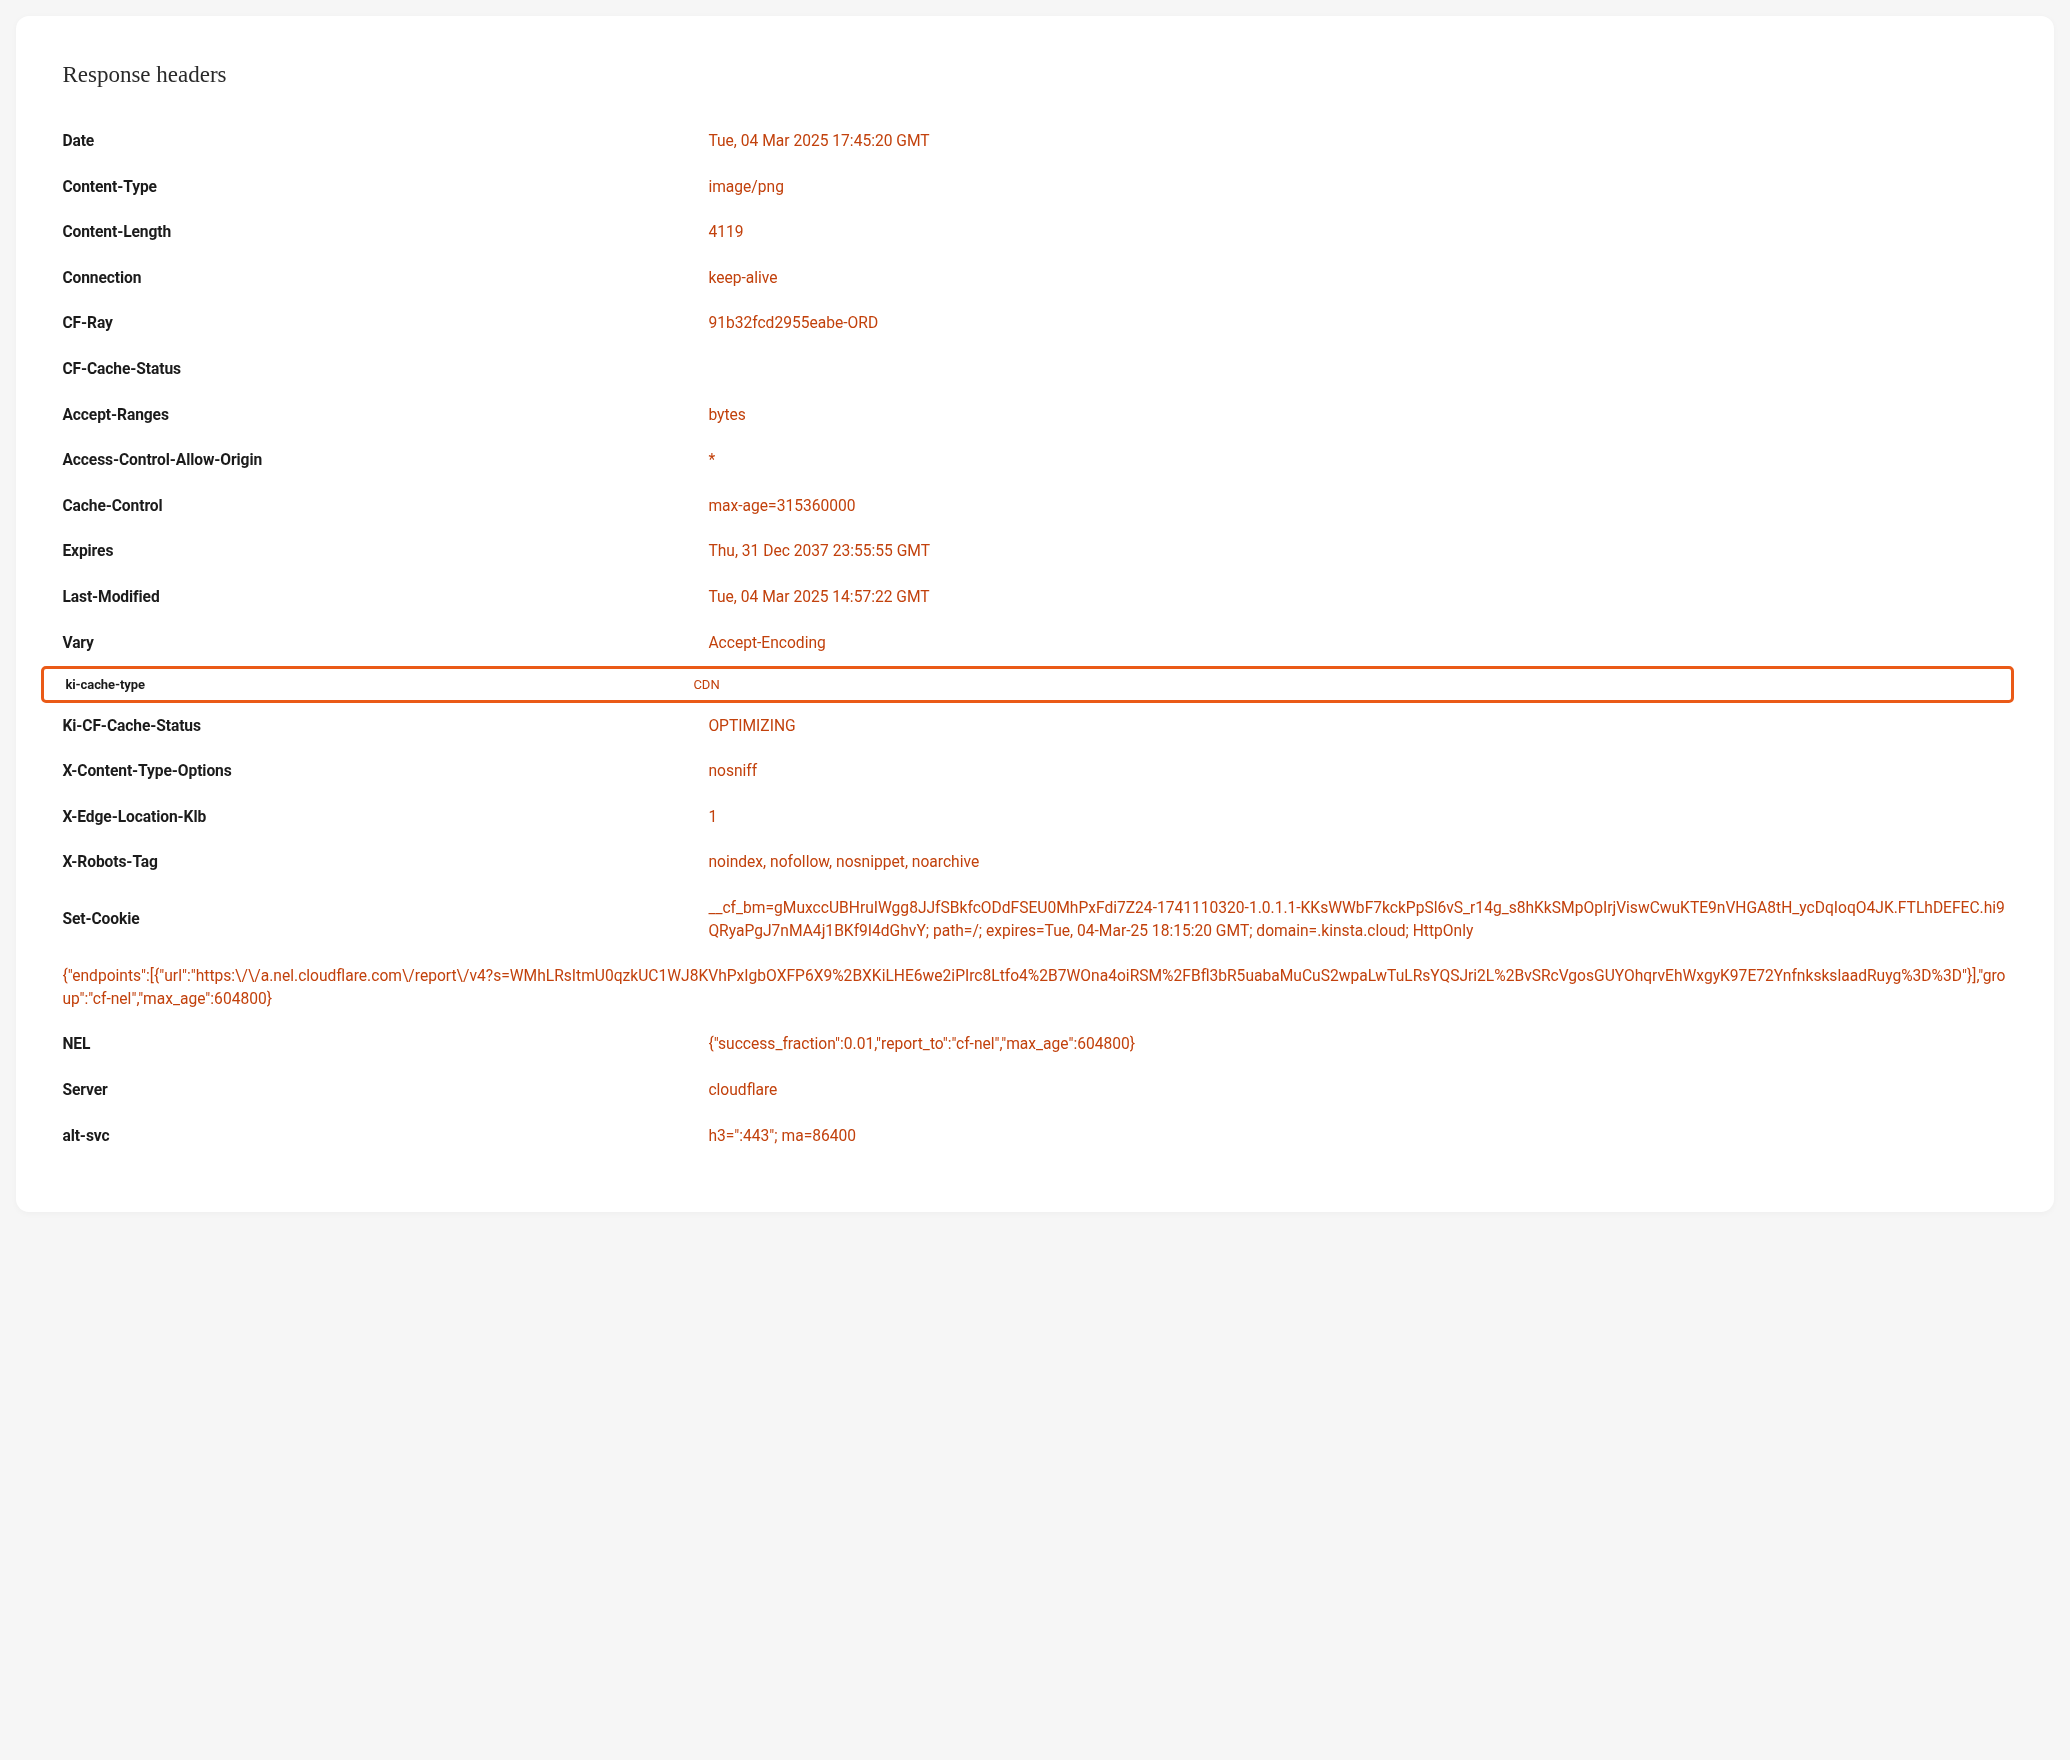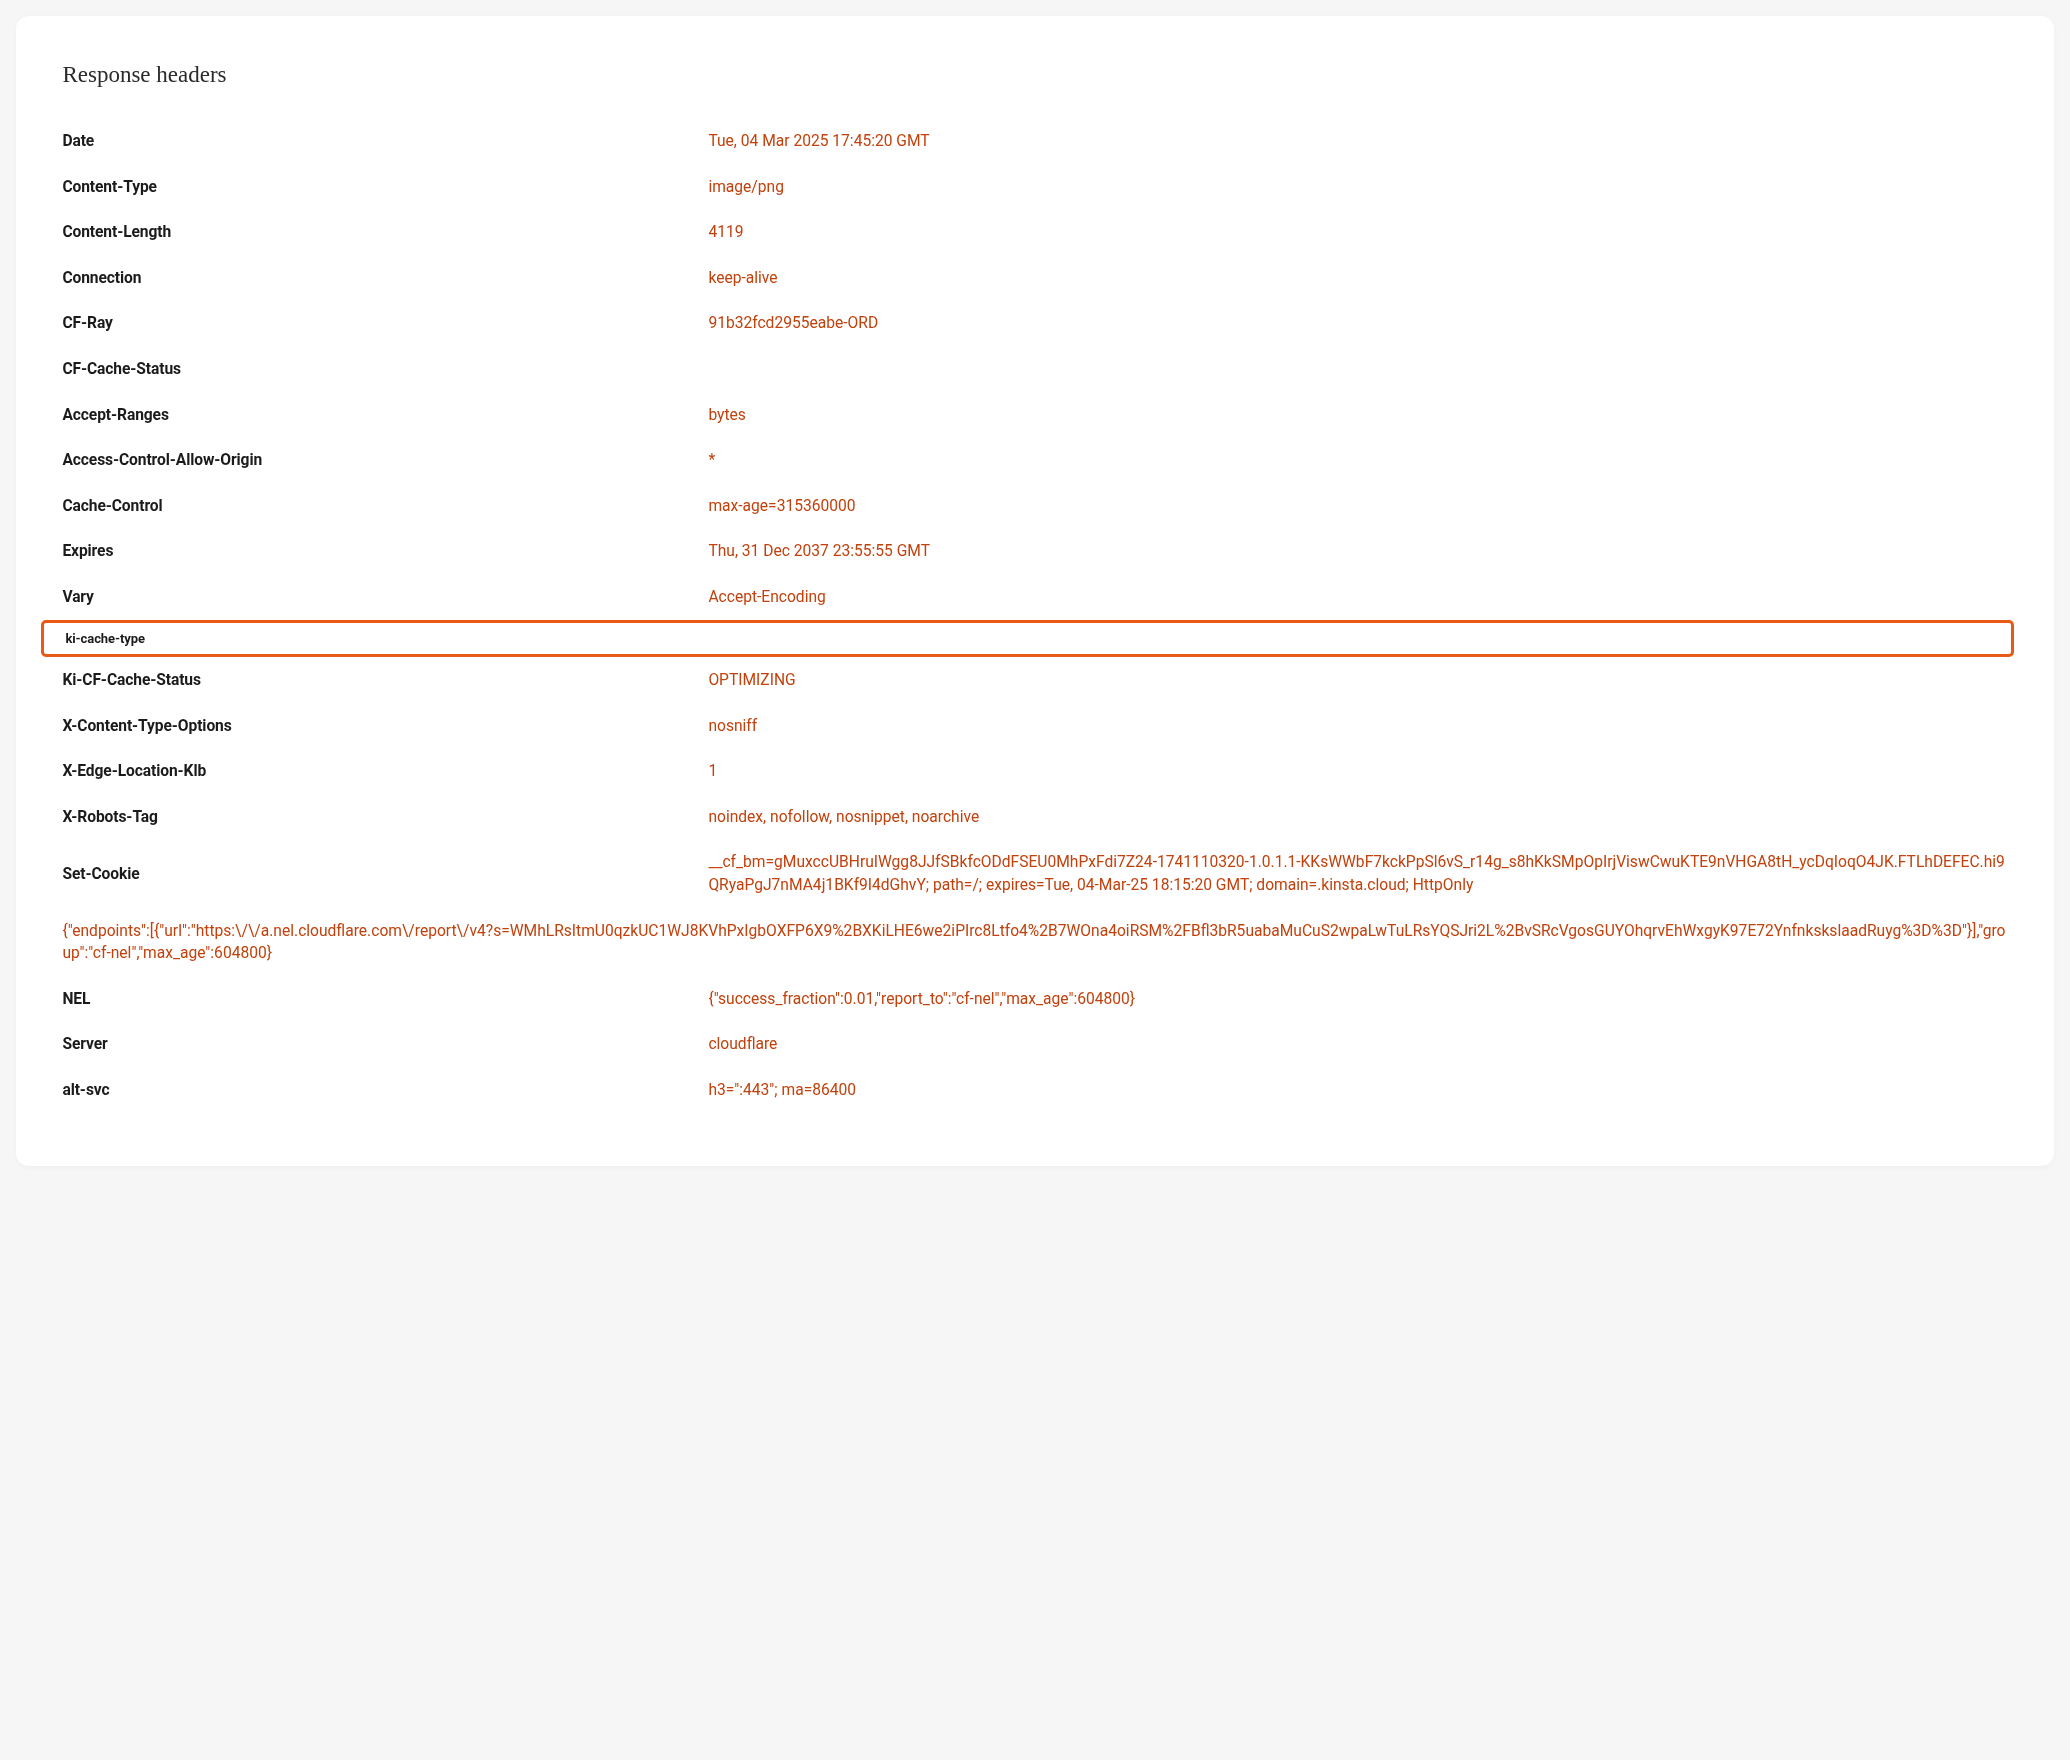--- a/index.html
+++ b/index.html
@@ -100,25 +100,30 @@
       </div>
       <div class="header-row">
         <div class="header-name">Cache-Control</div>
         <div class="header-value">max-age=315360000</div>
       </div>
       <div class="header-row">
         <div class="header-name">Expires</div>
         <div class="header-value">Thu, 31 Dec 2037 23:55:55 GMT</div>
       </div>
       <div class="header-row">
+        <div class="header-name">Last-Modified</div>
+        <div class="header-value">Tue, 04 Mar 2025 14:57:22 GMT</div>
+      </div>
+      <div class="header-row">
         <div class="header-name">Vary</div>
         <div class="header-value">Accept-Encoding</div>
       </div>
       <div class="highlight-row">
         <div class="header-name">ki-cache-type</div>
+        <div class="header-value">CDN</div>
       </div>
       <div class="header-row">
         <div class="header-name">Ki-CF-Cache-Status</div>
         <div class="header-value">OPTIMIZING</div>
       </div>
       <div class="header-row">
         <div class="header-name">X-Content-Type-Options</div>
         <div class="header-value">nosniff</div>
       </div>
       <div class="header-row">

